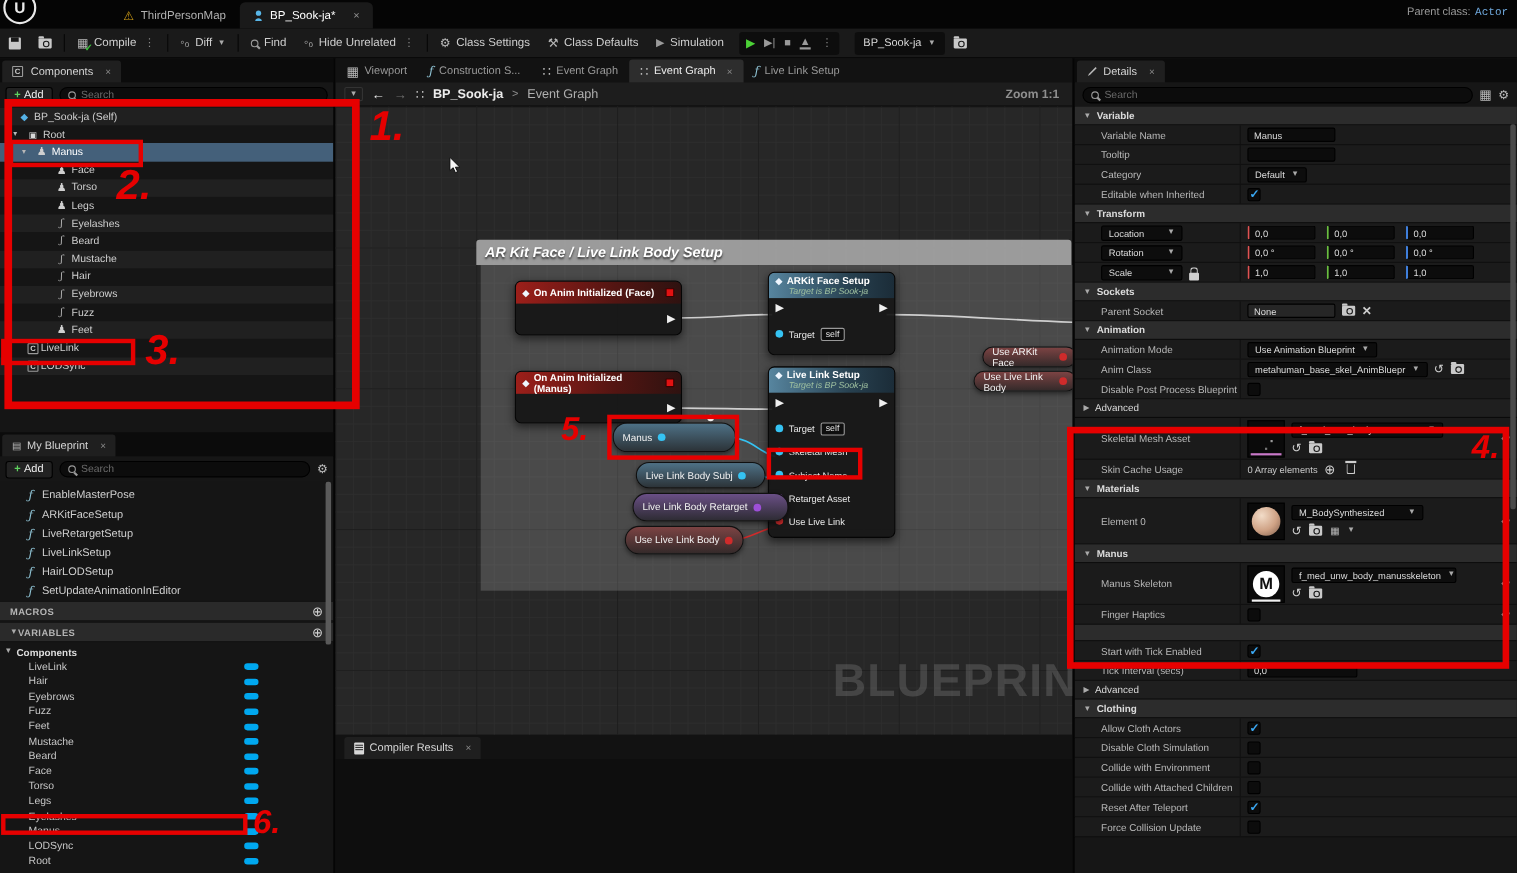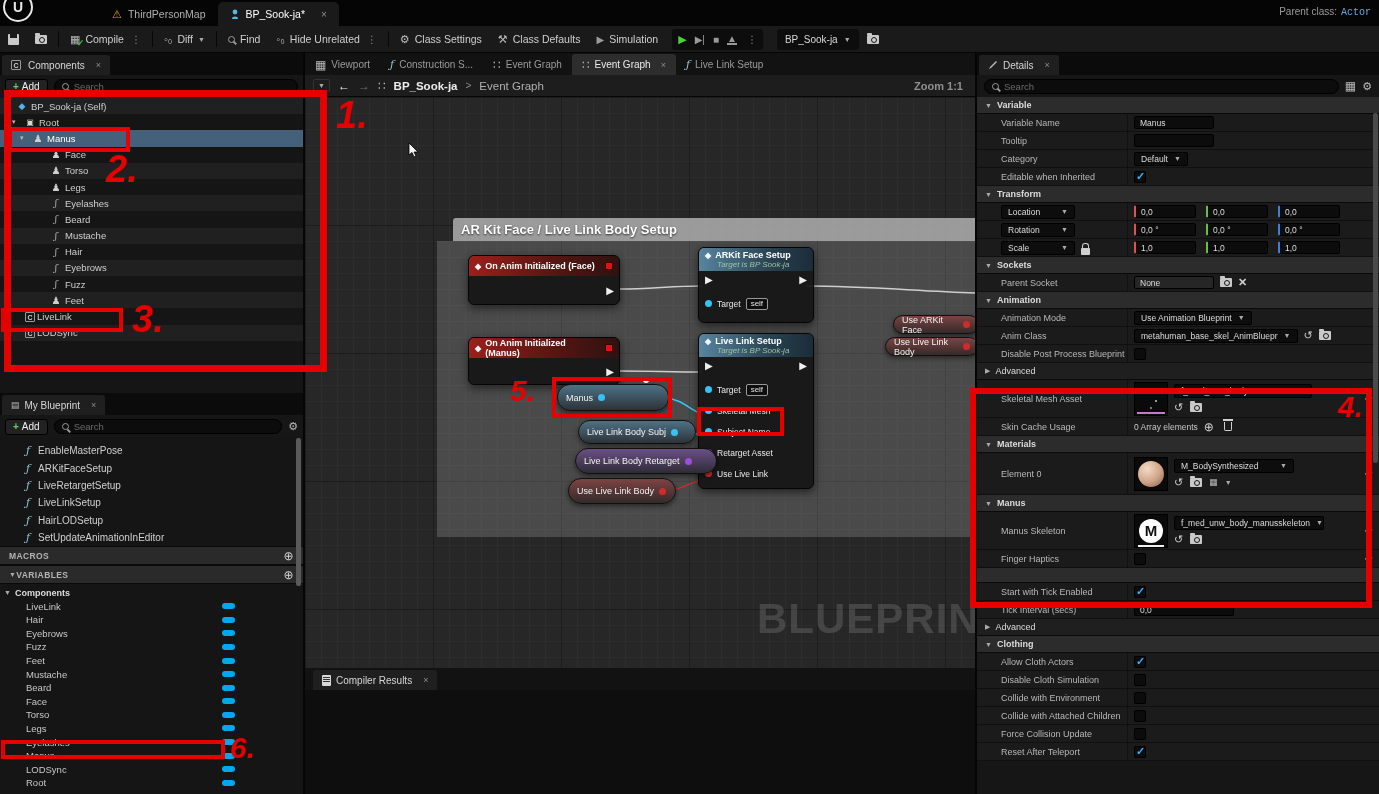--- a/index.html
+++ b/index.html
@@ -85,23 +85,23 @@
   .bread-bp{color:#ececec;font-size:11.5px;font-weight:bold;}
   .bread-sep{color:#8a8a8a;font-size:10px;}
   .bread-page{color:#b0b0b0;font-size:11.5px;}
   #zoomlbl{margin-left:auto;color:#8f8f8f;font-size:11px;font-weight:bold;padding-right:4px;}
   .navarrow{font-size:12px;}
   #canvas{position:absolute;left:0;top:44px;width:670px;height:571px;overflow:hidden;background:#272727;
     background-image:
       linear-gradient(#1d1d1d 1px,transparent 1px),linear-gradient(90deg,#1d1d1d 1px,transparent 1px),
       linear-gradient(#2d2d2d 1px,transparent 1px),linear-gradient(90deg,#2d2d2d 1px,transparent 1px);
     background-size:128px 128px,128px 128px,16px 16px,16px 16px;}
-  #commenthead{position:absolute;left:148px;top:121px;width:541px;height:23px;background:rgba(185,185,185,.8);
+  #commenthead{position:absolute;left:128px;top:121px;width:541px;height:23px;background:rgba(185,185,185,.8);
     border-radius:3px 3px 0 0;display:flex;align-items:center;padding:0 8px;z-index:1;
-    color:#fff;font-weight:bold;font-size:13px;text-shadow:0 1px 2px rgba(0,0,0,.7);}
+    color:#fff;font-weight:bold;font-size:13px;font-style:italic;text-shadow:0 1px 2px rgba(0,0,0,.7);}
   #commentbody{position:absolute;left:132px;top:144px;width:541px;height:296px;background:rgba(200,200,200,.22);z-index:1;}
   #wires{position:absolute;left:0;top:0;z-index:2;}
   .node{position:absolute;border-radius:6px;box-shadow:0 3px 8px rgba(0,0,0,.55);border:1px solid #050505;overflow:hidden;background:rgba(22,22,22,.93);z-index:3;}
   .nhead{height:20px;display:flex;align-items:center;gap:4px;padding:0 6px;font-size:9px;font-weight:bold;color:#fff;}
   .nhead.red{background:linear-gradient(90deg,#9c1f1a,#531512 60%,#2e1210);}
   .nheadblue{padding:2px 6px;background:linear-gradient(90deg,#57859f,#27404f 65%,#1b2c38);}
   .nheadblue .t{display:flex;align-items:center;gap:4px;font-size:9px;font-weight:bold;color:#fff;}
   .nsub{font-size:8px;font-style:italic;color:#9fc0a0;margin-left:12px;}
   .dia{font-size:8px;color:#eef6ff;}
   .redsq{margin-left:auto;width:8px;height:8px;background:#e01212;border:1px solid #3a0000;border-radius:1px;}
@@ -902,29 +902,29 @@
           <span class="cb"></span>
         </div>
     </div>
       <div class="drow">
       <span class="dlabel">Collide with Attached Children</span>
       <div class="dval">
           <span class="cb"></span>
         </div>
     </div>
       <div class="drow">
+      <span class="dlabel">Reset After Teleport</span>
+      <div class="dval">
+          <span class="cb on"></span>
+        </div>
+    </div>
+      <div class="drow">
       <span class="dlabel">Force Collision Update</span>
       <div class="dval">
           <span class="cb"></span>
-        </div>
-    </div>
-      <div class="drow">
-      <span class="dlabel">Reset After Teleport</span>
-      <div class="dval">
-          <span class="cb on"></span>
         </div>
     </div>
     </div>
 
   <div id="dscroll"></div>
 </div>
 
 <div class="ann" style="left:4px;top:90px;width:323px;height:282px;border-width:7px"></div>
 <div class="annum" style="left:336px;top:94px;font-size:38px">1.</div>
 <div class="ann thin" style="left:8px;top:127px;width:122px;height:25px"></div>

